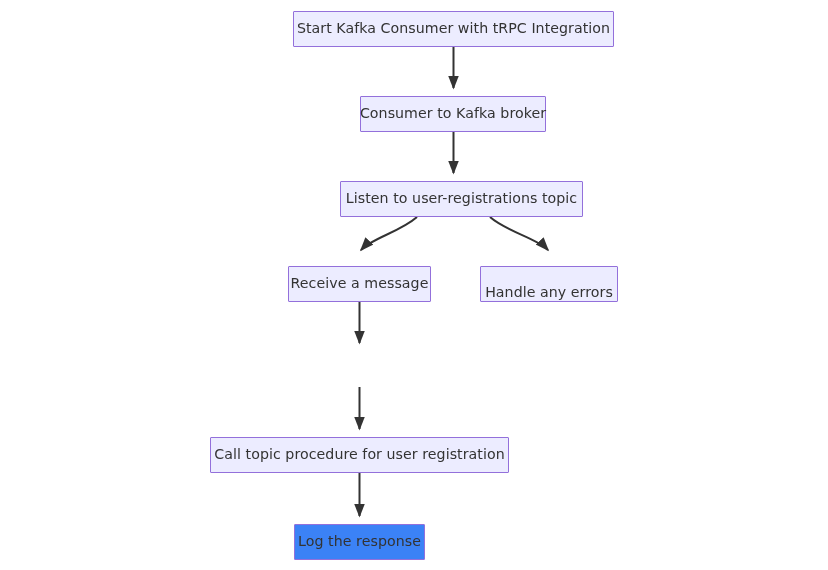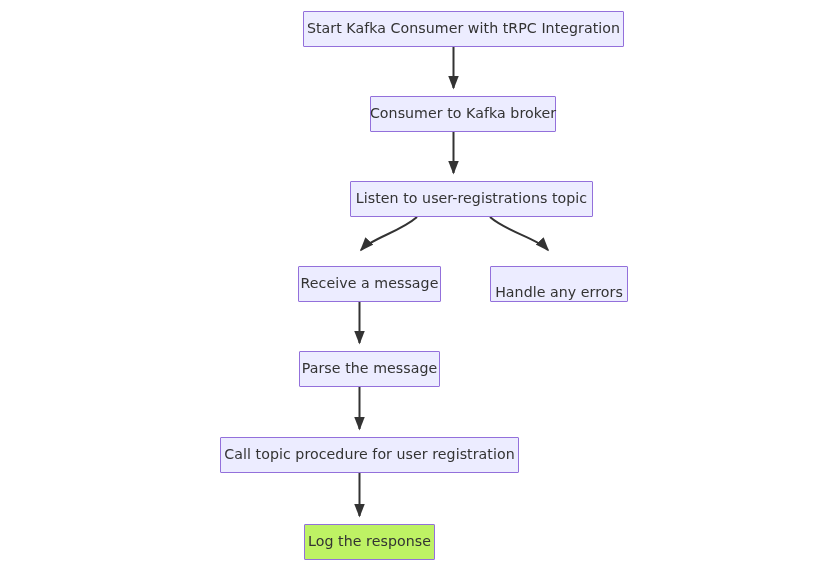--- a/index.html
+++ b/index.html
@@ -36,21 +36,20 @@
     border-radius: 1px;
     display: flex;
     align-items: center;
     justify-content: center;
     color: #333333;
     font-size: 14.2px;
     line-height: 1.2;
     letter-spacing: 0.05px;
     white-space: nowrap;
     font-family: "DejaVu Sans", "Liberation Sans", sans-serif;
-    margin-left: 10px;
   }
   .flow-node .node-label {
     display: block;
     padding: 0 8px;
   }
 </style>
 </head>
 <body>
 
 <div id="diagram-root" style="background: rgb(255, 255, 255);">
@@ -90,25 +89,22 @@
   </div>
 
   <div class="flow-node" id="node-receive" style="left: 288px; top: 266px; width: 143px; height: 36px; background: rgb(236, 236, 255); border-color: rgb(147, 112, 219); color: rgb(51, 51, 51);">
     <span class="node-label">Receive a message</span>
   </div>
 
   <div class="flow-node" id="node-errors" style="left: 480px; top: 266px; width: 138px; height: 36px; background: rgb(236, 236, 255); border-color: rgb(147, 112, 219); color: rgb(51, 51, 51); align-items: flex-end;">
     <span class="node-label">Handle any errors</span>
   </div>
 
-  <div class="flow-node" id="node-parse" style="left: 289px; top: 351px; width: 141px; height: 36px; background: rgb(236, 236, 255); border-color: rgb(147, 112, 219); color: rgb(51, 51, 51);">
-    <span class="node-label">Parse the message</span>
-  </div>
 
   <div class="flow-node" id="node-call" style="left: 210px; top: 437px; width: 299px; height: 36px; background: rgb(236, 236, 255); border-color: rgb(147, 112, 219); color: rgb(51, 51, 51);">
     <span class="node-label">Call topic procedure for user registration</span>
   </div>
 
-  <div class="flow-node" id="node-log" style="left: 294px; top: 524px; width: 131px; height: 36px; background: #bef264; border-color: rgb(147, 112, 219); color: rgb(51, 51, 51);">
+  <div class="flow-node" id="node-log" style="left: 294px; top: 524px; width: 131px; height: 36px; background: #3b82f6; border-color: rgb(147, 112, 219); color: rgb(51, 51, 51);">
     <span class="node-label">Log the response</span>
   </div>
 
 </div>
 
 </body></html>

